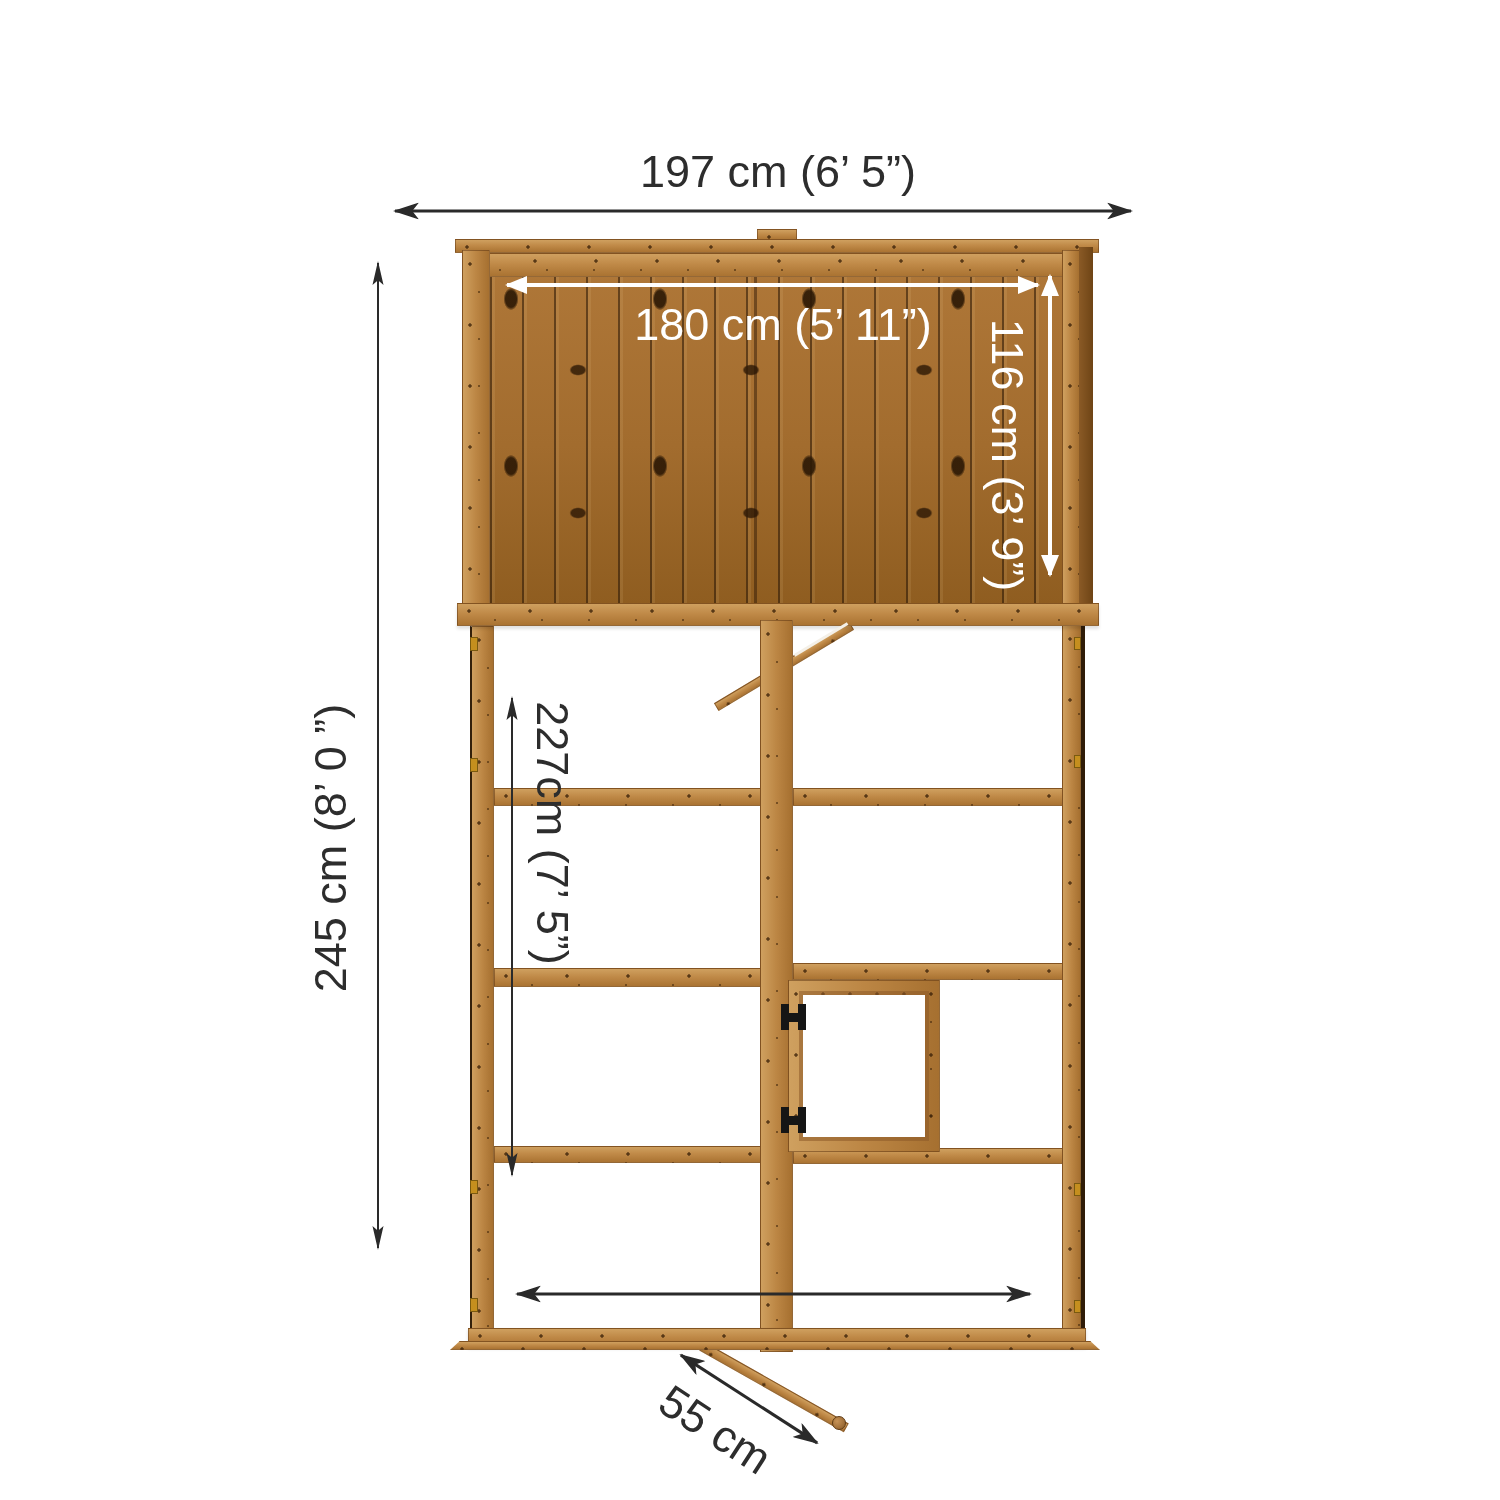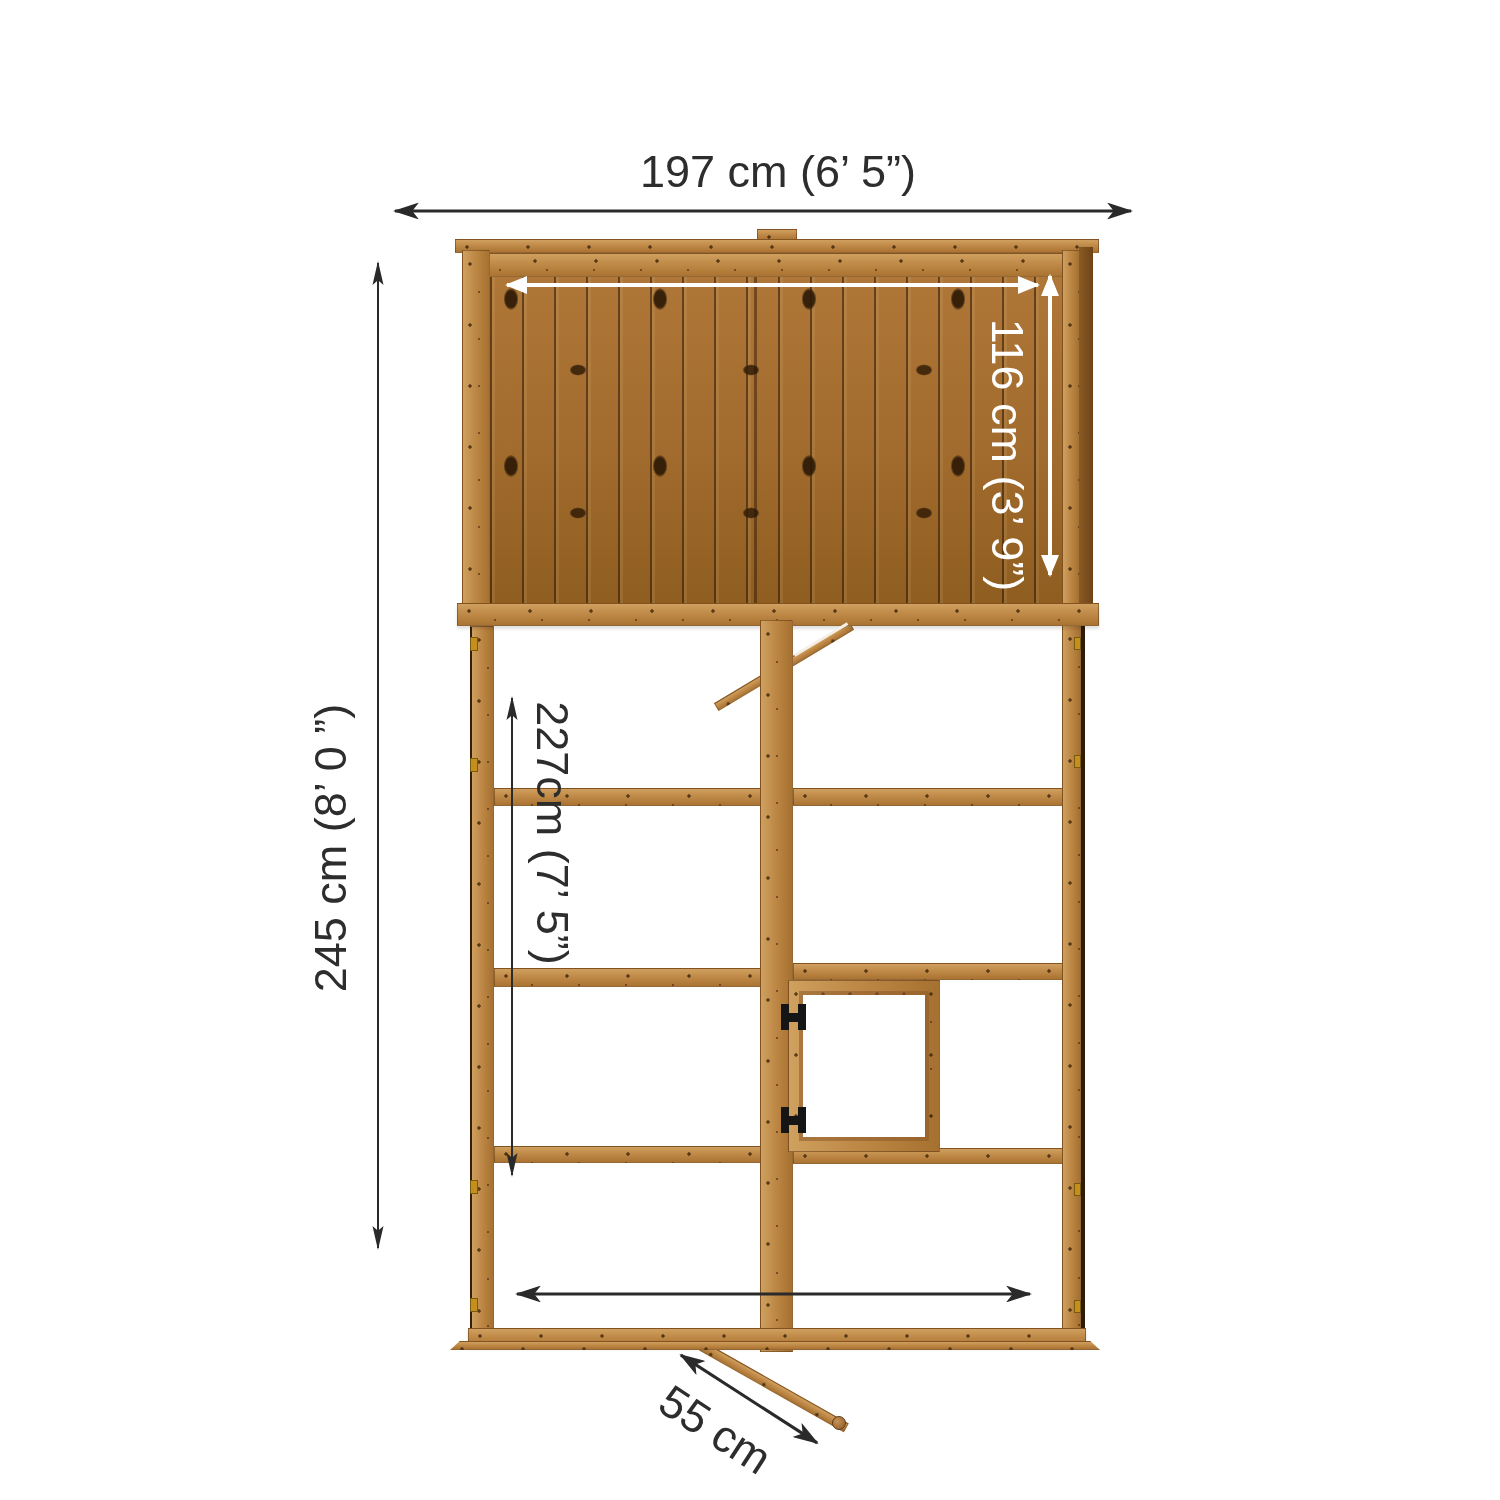--- a/index.html
+++ b/index.html
@@ -158,18 +158,19 @@
       <i class="h hl"></i>
       <i class="h hr"></i>
   </div>
   <div class="arr ax" style="left:666px;top:1390px;width:166px;transform:rotate(32.8deg);">
     <i class="l"></i>
       <i class="h hl"></i>
       <i class="h hr"></i>
   </div>
 
   <div class="dim-label" style="left:778px;top:172px;">197 cm (6’ 5”)</div>
+  <div class="dim-label wht" style="left:783px;top:325px;">180 cm (5’ 11”)</div>
   <div class="dim-label wht r90" style="left:1007px;top:455px;">116 cm (3’ 9”)</div>
   <div class="dim-label rm90" style="left:331px;top:848px;">245 cm (8’ 0 ”)</div>
   <div class="dim-label r90" style="left:552px;top:833px;">227cm (7’ 5”)</div>
   <div class="dim-label r33" style="left:715px;top:1430px;">55 cm</div>
 
 </div>
 
 </body></html>

